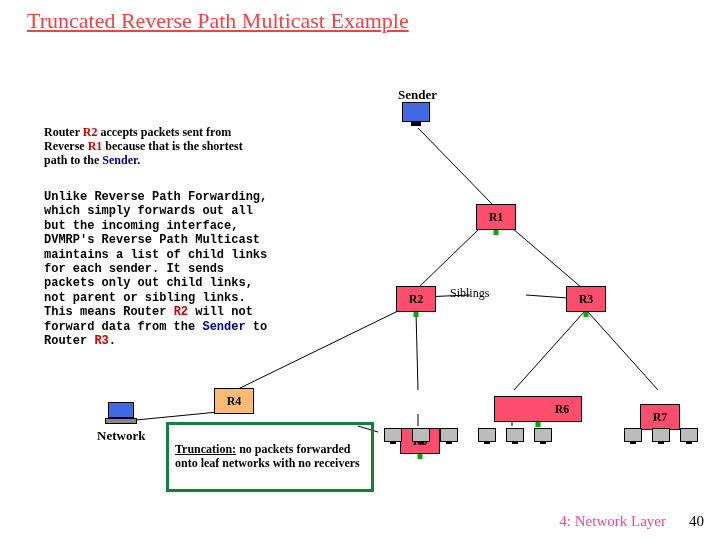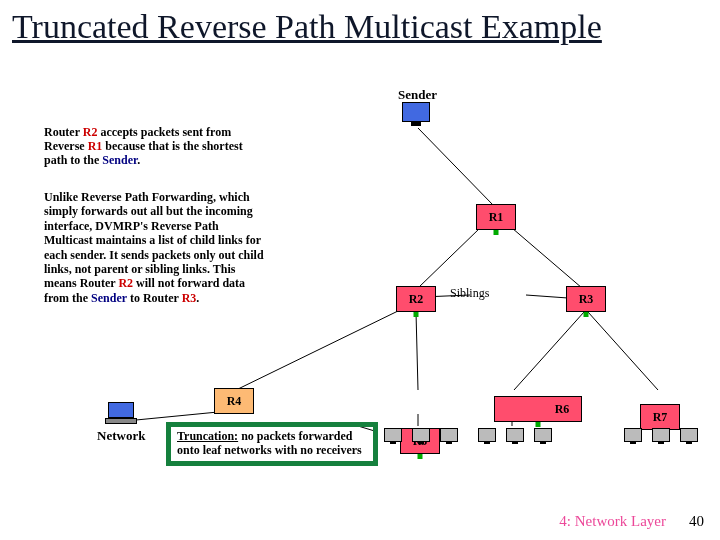--- a/index.html
+++ b/index.html
@@ -1,40 +1,40 @@
 <!DOCTYPE html>
 <html><head>
 <meta charset="utf-8">
 <style>
 body { margin:0; padding:0; font-family:"Times New Roman",serif; background:#fff; width:720px; height:540px; position:relative; overflow:hidden; }
-.title { position:absolute; top:8px; left:12px; font-family:"Comic Sans MS",cursive; font-size:34px; color:#0f172a; text-decoration:underline; }
+.title { position:absolute; top:8px; left:27px; font-family:"Comic Sans MS",cursive; font-size:22px; color:#ef4444; text-decoration:underline; }
 .sender-label { position:absolute; top:87px; left:398px; font-size:13px; font-weight:bold; }
 .sender-icon { position:absolute; top:102px; left:402px; }
 .monitor { width:26px; height:18px; background:#4169E1; border:1px solid #000; }
 .monitor-stand { width:10px; height:4px; background:#000; margin:0 auto; }
 .para1 { position:absolute; top:126px; left:44px; font-size:12px; font-weight:bold; width:210px; line-height:1.15; }
 .red { color:#c00; }
 .navy { color:#000080; }
-.para2 { position:absolute; top:190px; left:44px; font-size:12px; font-weight:bold; width:225px; line-height:1.2; }
+.para2 { position:absolute; top:190px; left:44px; font-size:12px; font-weight:bold; width:225px; line-height:1.2;font-family:Liberation Mono, monospace; }
 .router { position:absolute; width:38px; height:24px; background:#ff4d6d; border:1px solid #000; font-size:12px; font-weight:bold; text-align:center; line-height:24px; }
 .router-r4 { background:#fdba74; }
 .router .tick { position:absolute; bottom:-6px; left:50%; transform:translateX(-50%); width:5px; height:5px; background:#0a0; }
 .r1 { top:204px; left:476px; }
 .r2 { top:286px; left:396px; }
 .r3 { top:286px; left:566px; }
 .r4 { top:388px; left:214px; }
 .r5 { top:388px; left:400px;margin-top:40px; }
 .r6 { top:396px; left:494px;padding-left:48px; }
 .r7 { top:388px; left:640px;margin-top:16px; }
 .siblings { position:absolute; top:286px; left:450px; font-size:12px; }
 .receiver-label { position:absolute; top:428px; left:97px; font-size:13px; font-weight:bold; }
 .receiver-icon { position:absolute; top:402px; left:108px; }
 .laptop-screen { width:24px; height:14px; background:#4169E1; border:1px solid #000; }
 .laptop-base { width:30px; height:4px; background:#888; border:1px solid #000; margin-left:-3px; }
-.callout { position:absolute; top:422px; left:166px; width:190px; font-size:12px; font-weight:bold; border:5px solid #15803d; padding:3px 6px; line-height:1.15; }
+.callout { position:absolute; top:422px; left:166px; width:190px; font-size:12px; font-weight:bold; border:3px solid #15803d; padding:18px 6px; line-height:1.15; }
 .mini-monitors { position:absolute; display:flex; gap:10px; }
 .mini { width:16px; height:12px; border:1px solid #000; background:#bbb; position:relative; }
 .mini::after { content:""; position:absolute; bottom:-3px; left:50%; transform:translateX(-50%); width:6px; height:2px; background:#000; }
 .mm5 { top:428px; left:384px; }
 .mm6 { top:428px; left:478px; }
 .mm7 { top:428px; left:624px; }
 .footer-right { position:absolute; bottom:10px; right:54px; font-family:"Comic Sans MS",cursive; font-size:15px; color:#ec4899; }
 .footer-num { position:absolute; bottom:10px; right:16px; font-family:"Comic Sans MS",cursive; font-size:15px; }
 svg.lines { position:absolute; top:0; left:0; pointer-events:none; }
 </style>

